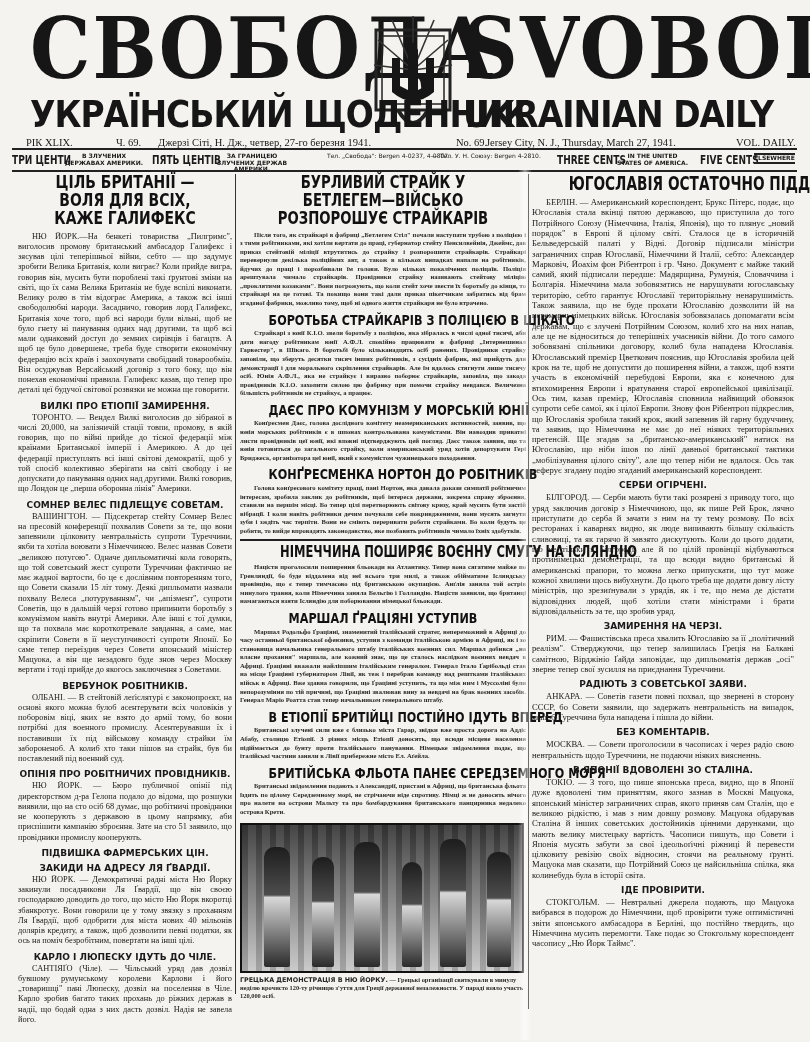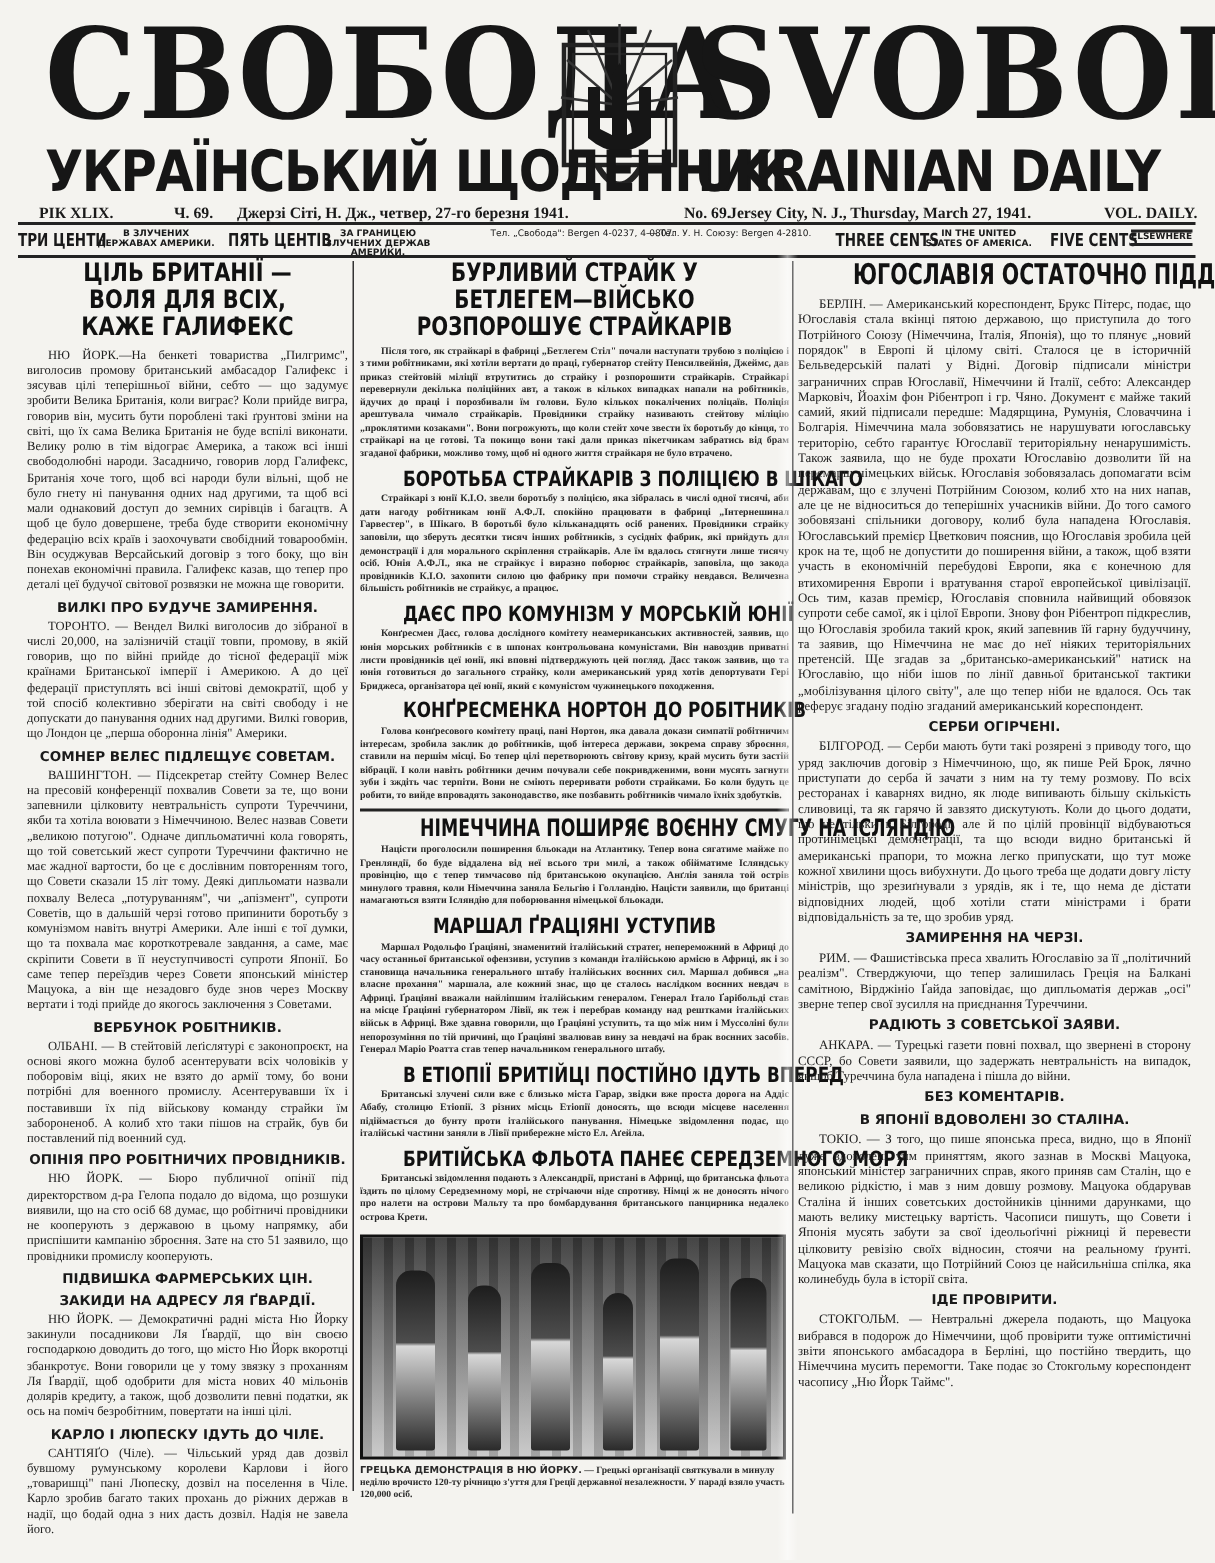--- a/index.html
+++ b/index.html
@@ -7,21 +7,21 @@
   body { font-family: "Liberation Serif", "DejaVu Serif", serif; color: #1a1a1a; position: relative; }
   .page { position: absolute; left: 0; top: 0; width: 810px; height: 1042px; background: #f4f3ef; }
   .masthead { position: absolute; left: 8px; top: 0; width: 795px; height: 170px; }
   .title-uk, .title-en { position: absolute; top: 8px; font-family: "DejaVu Serif", serif; font-weight: bold; font-size: 76px; letter-spacing: 2px; line-height: 1; color: #161616; transform: scaleY(1.1); transform-origin: top; }
   .title-uk { left: 22px; }
   .title-en { left: 455px; }
   .sub-uk, .sub-en { position: absolute; top: 95px; font-family: "DejaVu Sans", sans-serif; font-weight: bold; font-size: 33px; line-height: 1; letter-spacing: -1px; color: #161616; transform: scaleY(1.15); transform-origin: top; }
   .sub-uk { left: 22px; }
   .sub-en { left: 455px; }
   .emblem { position: absolute; left: 362px; top: 10px; width: 86px; height: 130px; }
-  .dateline { position: absolute; top: 137px; font-size: 10.5px; font-weight: bold; white-space: nowrap; }
+  .dateline { position: absolute; top: 137px; font-size: 10.5px; font-weight: normal; white-space: nowrap; }
   .rule { position: absolute; left: 12px; width: 785px; background: #222; }
   .pricebar { position: absolute; top: 150px; left: 12px; width: 785px; height: 20px; font-family: "DejaVu Sans", sans-serif; font-size: 7px; }
   .pricebar .big { position: absolute; top: 3px; font-family: "DejaVu Sans", sans-serif; font-weight: bold; font-size: 12px; transform: scaleX(0.75); transform-origin: left; white-space: nowrap; }
   .pricebar .small { position: absolute; top: 3px; font-size: 6px; font-weight: bold; line-height: 1.1; text-align: center; white-space: nowrap; }
   .col { position: absolute; top: 174px; }
   .col-left { left: 18px; width: 214px; }
   .col-mid { left: 240px; width: 286px; }
   .col-right { left: 532px; width: 262px; }
   .vrule { position: absolute; width: 1px; background: #333; }
   h2.hl { font-family: "DejaVu Sans", sans-serif; font-weight: bold; text-align: center; line-height: 1.05; color: #111; transform: scaleX(0.8); transform-origin: center; white-space: nowrap; }
@@ -87,21 +87,21 @@
   </div>
   <div class="rule" style="top:170px;height:2px;"></div>
 
   <div class="vrule" style="left:235px;top:174px;height:820px;"></div>
   <div class="vrule" style="left:528px;top:174px;height:835px;"></div>
 
   <div class="col col-left">
     <h2 class="hl" style="font-size:17px;white-space:normal;transform:scaleX(0.82);">ЦІЛЬ БРИТАНІЇ — ВОЛЯ ДЛЯ ВСІХ, КАЖЕ ГАЛИФЕКС</h2>
     <p class="body" style="margin-top:4px;">НЮ ЙОРК.—На бенкеті товариства „Пилгримс", виголосив промову британський амбасадор Галифекс і зясував цілі теперішньої війни, себто — що задумує зробити Велика Британія, коли виграє? Коли прийде вигра, говорив він, мусить бути пороблені такі ґрунтові зміни на світі, що їх сама Велика Британія не буде вспілі виконати. Велику ролю в тім відограє Америка, а також всі інші свободолюбні народи. Засадничо, говорив лорд Галифекс, Британія хоче того, щоб всі народи були вільні, щоб не було гнету ні панування одних над другими, та щоб всі мали однаковий доступ до земних сирівців і багацтв. А щоб це було довершене, треба буде створити економічну федерацію всіх країв і заохочувати свобідний товарообмін. Він осуджував Версайський договір з того боку, що він понехав економічні правила. Галифекс казав, що тепер про деталі цеї будучої світової розвязки не можна ще говорити.</p>
 
-    <h3 class="sub">ВИЛКІ ПРО БУДУЧЕ ЗАМИРЕННЯ.</h3>
+    <h3 class="sub">ВИЛКІ ПРО ЕТІОПІЇ ЗАМИРЕННЯ.</h3>
     <p class="body">ТОРОНТО. — Вендел Вилкі виголосив до зібраної в числі 20,000, на залізничій стації товпи, промову, в якій говорив, що по війні прийде до тісної федерації між країнами Британської імперії і Америкою. А до цеї федерації приступлять всі інші світові демократії, щоб у той спосіб колективно зберігати на світі свободу і не допускати до панування одних над другими. Вилкі говорив, що Лондон це „перша оборонна лінія" Америки.</p>
 
     <h3 class="sub">СОМНЕР ВЕЛЕС ПІДЛЕЩУЄ СОВЕТАМ.</h3>
     <p class="body">ВАШИНГТОН. — Підсекретар стейту Сомнер Велес на пресовій конференції похвалив Совети за те, що вони запевнили цілковиту невтральність супроти Туреччини, якби та хотіла воювати з Німеччиною. Велес назвав Совети „великою потугою". Одначе дипльоматичні кола говорять, що той советський жест супроти Туреччини фактично не має жадної вартости, бо це є дослівним повторенням того, що Совети сказали 15 літ тому. Деякі дипльомати назвали похвалу Велеса „потуруванням", чи „апізмент", супроти Советів, що в дальшій черзі готово припинити боротьбу з комунізмом навіть внутрі Америки. Але інші є тої думки, що та похвала має короткотревале завдання, а саме, має скріпити Совети в її неуступчивості супроти Японії. Бо саме тепер переїздив через Совети японський міністер Мацуока, а він ще незадовго буде знов через Москву вертати і тоді прийде до якогось заключення з Советами.</p>
 
     <h3 class="sub">ВЕРБУНОК РОБІТНИКІВ.</h3>
     <p class="body">ОЛБАНІ. — В стейтовій леґіслятурі є законопроєкт, на основі якого можна булоб асентерувати всіх чоловіків у поборовім віці, яких не взято до армії тому, бо вони потрібні для военного промислу. Асентерувавши їх і поставивши їх під військову команду страйки їм забороненоб. А колиб хто таки пішов на страйк, був би поставлений під военний суд.</p>
 
     <h3 class="sub">ОПІНІЯ ПРО РОБІТНИЧИХ ПРОВІДНИКІВ.</h3>
     <p class="body">НЮ ЙОРК. — Бюро публичної опінії під директорством д-ра Гелопа подало до відома, що розшуки виявили, що на сто осіб 68 думає, що робітничі провідники не кооперують з державою в цьому напрямку, аби приспішити кампанію зброєння. Зате на сто 51 заявило, що провідники промислу кооперують.</p>
@@ -159,23 +159,24 @@
     <h2 class="hl" style="font-size:19px;transform:scaleX(0.72);">ЮГОСЛАВІЯ ОСТАТОЧНО ПІДДАЛАСЬ</h2>
     <p class="body" style="margin-top:3px;">БЕРЛІН. — Американський кореспондент, Брукс Пітерс, подає, що Югославія стала вкінці пятою державою, що приступила до того Потрійного Союзу (Німеччина, Італія, Японія), що то плянує „новий порядок" в Европі й цілому світі. Сталося це в історичній Бельведерській палаті у Відні. Договір підписали міністри заграничних справ Югославії, Німеччини й Італії, себто: Александер Марковіч, Йоахім фон Рібентроп і гр. Чяно. Документ є майже такий самий, який підписали передше: Мадярщина, Румунія, Словаччина і Болгарія. Німеччина мала зобовязатись не нарушувати югославську територію, себто гарантує Югославії територіяльну ненарушимість. Також заявила, що не буде прохати Югославію дозволити їй на перемарш німецьких військ. Югославія зобовязалась допомагати всім державам, що є злучені Потрійним Союзом, колиб хто на них напав, але це не відноситься до теперішніх учасників війни. До того самого зобовязані спільники договору, колиб була нападена Югославія. Югославський премієр Цветкович пояснив, що Югославія зробила цей крок на те, щоб не допустити до поширення війни, а також, щоб взяти участь в економічній перебудові Европи, яка є конечною для втихомирення Европи і вратування старої европейської цивілізації. Ось тим, казав премієр, Югославія сповнила найвищий обовязок супроти себе самої, як і цілої Европи. Знову фон Рібентроп підкреслив, що Югославія зробила такий крок, який запевнив їй гарну будуччину, та заявив, що Німеччина не має до неї ніяких територіяльних претенсій. Ще згадав за „британсько-американський" натиск на Югославію, що ніби ішов по лінії давньої британської тактики „мобілізування цілого світу", але що тепер ніби не вдалося. Ось так реферує згадану подію згаданий американський кореспондент.</p>
 
     <h3 class="sub">СЕРБИ ОГІРЧЕНІ.</h3>
     <p class="body">БІЛГОРОД. — Серби мають бути такі розярені з приводу того, що уряд заключив договір з Німеччиною, що, як пише Рей Брок, лячно приступати до серба й зачати з ним на ту тему розмову. По всіх ресторанах і каварнях видно, як люде випивають більшу скількість сливовиці, та як гарячо й завзято дискутують. Коли до цього додати, що не тільки в Білгороді, але й по цілій провінції відбуваються протинімецькі демонстрації, та що всюди видно британські й американські прапори, то можна легко припускати, що тут може кожної хвилини щось вибухнути. До цього треба ще додати довгу лісту міністрів, що зрезиґнували з урядів, як і те, що нема де дістати відповідних людей, щоб хотіли стати міністрами і брати відповідальність за те, що зробив уряд.</p>
 
     <h3 class="sub">ЗАМИРЕННЯ НА ЧЕРЗІ.</h3>
     <p class="body">РИМ. — Фашистівська преса хвалить Югославію за її „політичний реалізм". Стверджуючи, що тепер залишилась Греція на Балкані самітною, Вірджініо Ґайда заповідає, що дипльоматія держав „осі" зверне тепер свої зусилля на приєднання Туреччини.</p>
 
     <h3 class="sub">РАДІЮТЬ З СОВЕТСЬКОЇ ЗАЯВИ.</h3>
-    <p class="body">АНКАРА. — Турецькі газети повні похвал, що звернені в сторону СССР, бо Совети заявили, що задержать невтральність на випадок, якщоб Туреччина була нападена і пішла до війни.</p>
+    <p class="body">АНКАРА. — Советів газети повні похвал, що звернені в сторону СССР, бо Совети заявили, що задержать невтральність на випадок, якщоб Туреччина була нападена і пішла до війни.</p>
 
     <h3 class="sub">БЕЗ КОМЕНТАРІВ.</h3>
+    <p class="body">МОСКВА. — Совети проголосили в часописах і через радіо свою невтральність щодо Туреччини, не подаючи ніяких виясненнь.</p>
 
     <h3 class="sub">В ЯПОНІЇ ВДОВОЛЕНІ ЗО СТАЛІНА.</h3>
     <p class="body">ТОКІО. — З того, що пише японська преса, видно, що в Японії дуже вдоволені тим приняттям, якого зазнав в Москві Мацуока, японський міністер заграничних справ, якого приняв сам Сталін, що е великою рідкістю, і мав з ним довшу розмову. Мацуока обдарував Сталіна й інших советських достойників цінними дарунками, що мають велику мистецьку вартість. Часописи пишуть, що Совети і Японія мусять забути за свої ідеольоґічні ріжниці й перевести цілковиту ревізію своїх відносин, стоячи на реальному ґрунті. Мацуока мав сказати, що Потрійний Союз це найсильніша спілка, яка колинебудь була в історії світа.</p>
 
     <h3 class="sub">ІДЕ ПРОВІРИТИ.</h3>
     <p class="body">СТОКГОЛЬМ. — Невтральні джерела подають, що Мацуока вибрався в подорож до Німеччини, щоб провірити туже оптимістичні звіти японського амбасадора в Берліні, що постійно твердить, що Німеччина мусить перемогти. Таке подає зо Стокгольму кореспондент часопису „Ню Йорк Таймс".</p>
   </div>
 
   <div class="fold"></div>
 </div>

